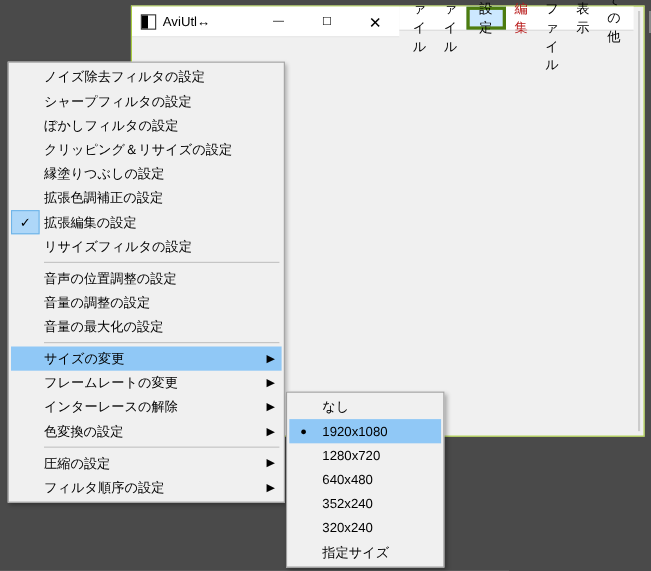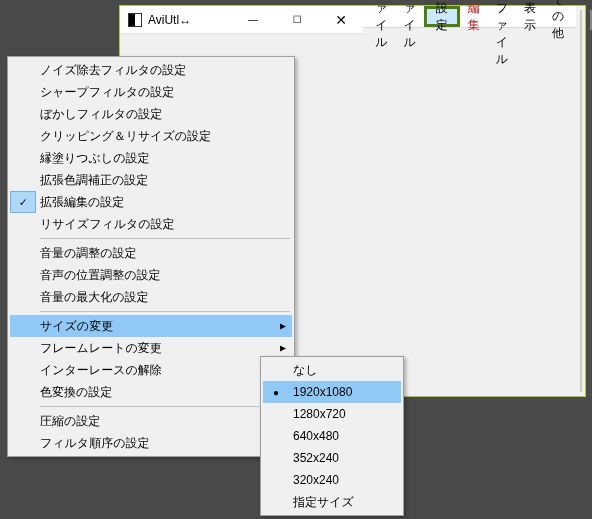--- a/index.html
+++ b/index.html
@@ -101,21 +101,21 @@
     line-height: 1;
   }
 
   .dropdown {
     position: absolute;
     background: #f0f0f0;
     border: 1px solid #a0a0a0;
     box-shadow: 2px 2px 4px rgba(0,0,0,0.3);
     padding: 2px;
   }
-  .dd-main { left: 7px; top: 56px; width: 288px; font-family: Liberation Mono, monospace; }
+  .dd-main { left: 7px; top: 56px; width: 252px; }
   .dd-sub  { left: 260px; top: 356px; width: 144px; }
   .dd-row {
     height: 22px;
     display: flex;
     align-items: center;
     position: relative;
     padding-left: 30px;
     padding-right: 18px;
   }
   .dd-row.hover { background: #90c8f6; }
@@ -236,24 +236,24 @@
     </div>
     <div class="dd-row">
       <div class="dd-check bg">✓</div>
       <span>拡張編集の設定</span>
     </div>
     <div class="dd-row">
       <span>リサイズフィルタの設定</span>
     </div>
     <div class="dd-sep"></div>
     <div class="dd-row">
+      <span>音声の位置調整の設定</span>
+    </div>
+    <div class="dd-row">
       <span>音量の調整の設定</span>
-    </div>
-    <div class="dd-row">
-      <span>音声の位置調整の設定</span>
     </div>
     <div class="dd-row">
       <span>音量の最大化の設定</span>
     </div>
     <div class="dd-sep"></div>
     <div class="dd-row hover">
       <span>サイズの変更</span>
       <span class="dd-arrow">▶</span>
     </div>
     <div class="dd-row">

